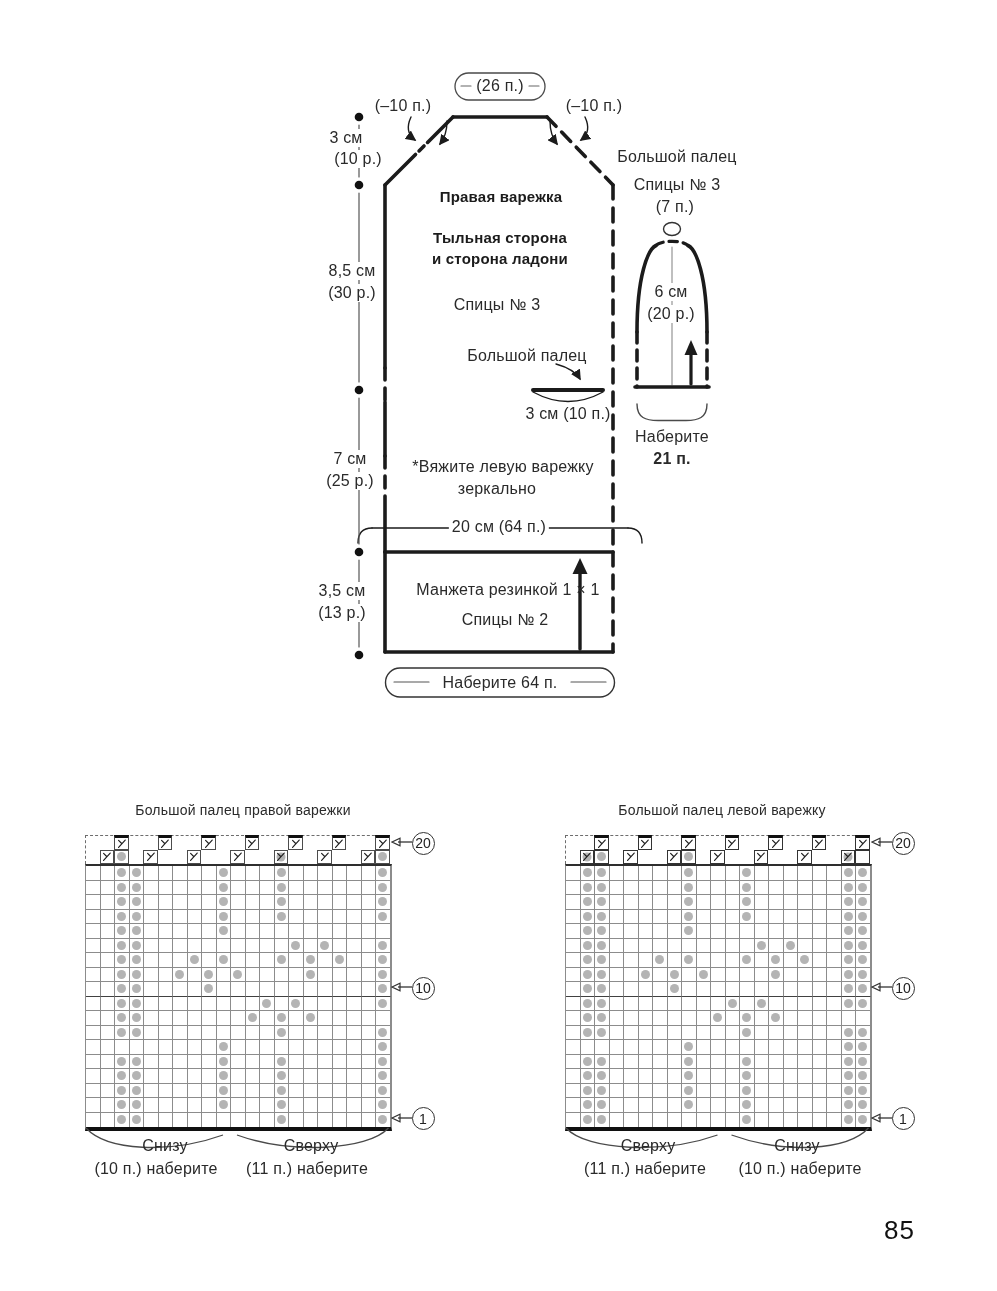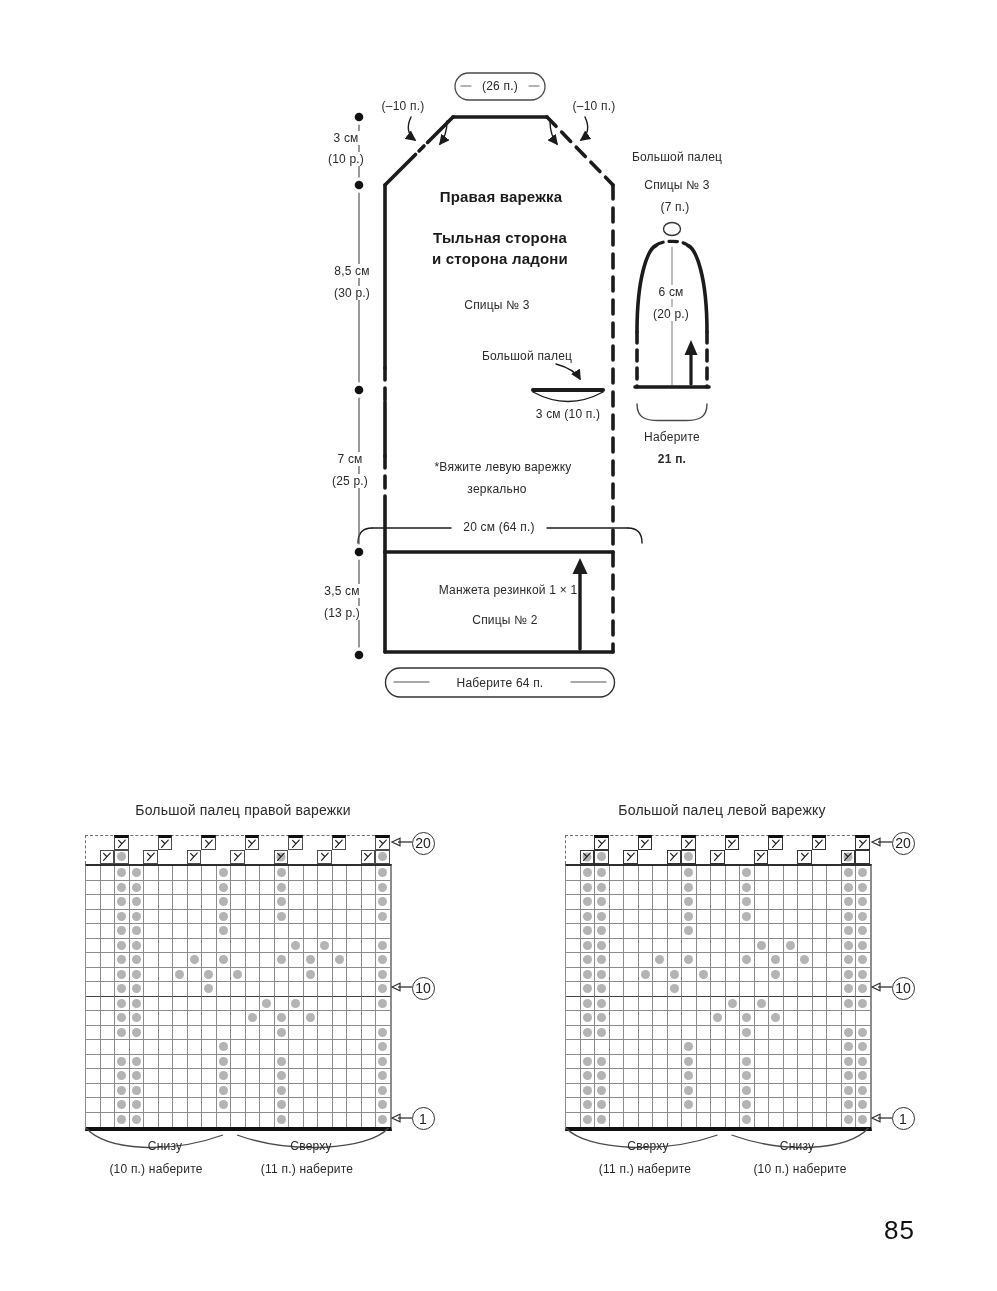--- a/index.html
+++ b/index.html
@@ -1,20 +1,20 @@
 <!DOCTYPE html>
 <html><head>
 <meta charset="utf-8">
 <style>
   html,body{margin:0;padding:0;background:#e8e8e8;}
   .page{position:relative;width:997px;height:1291px;background:#ffffff;overflow:hidden;
         font-family:"Liberation Sans",sans-serif;color:#1c1c1c;}
   svg{display:block;}
   .lbl{position:absolute;transform:translate(-50%,-50%);white-space:nowrap;
-       font-size:12px;color:#2a2a2a;letter-spacing:.2px;}
+       font-size:16px;color:#2a2a2a;letter-spacing:.2px;}
   .lbl.b{font-weight:bold;font-size:15px;color:#1b1b1b;}
   .lbl.bg{background:#fff;padding:0 3px;}
   .lbl.small{font-size:14px;}
   .chart{position:absolute;top:835px;width:306px;height:300px;}
   .topdash{position:absolute;left:0;top:0;width:304.5px;height:0;border-top:1.6px dashed #6d6d6d;}
   .leftdash{position:absolute;left:0;top:0;height:29px;width:0;border-left:1.6px dashed #6d6d6d;}
   .scell{position:absolute;width:14.5px;height:14.5px;box-sizing:border-box;background:#fff;
          border:1.2px solid #4c4c4c;display:flex;align-items:center;justify-content:center;}
   .scell.thick{border-width:1.8px;border-color:#333;}
   .scell.r20{border-top:3px solid #101010;}
@@ -113,21 +113,21 @@
       <polygon points="691,340 684.5,355 697.5,355" fill="#1b1b1b" stroke="none"></polygon>
       <path d="M637,404 C637,418 646,420.5 658,420.5 L686,420.5 C698,420.5 707,418 707,404" stroke="#4a4a4a" stroke-width="1.4"></path>
     </g>
   </svg>
 
   <div class="lbl" style="left:500px;top:86px;">(26 п.)</div>
   <div class="lbl" style="left:403px;top:106px;">(–10 п.)</div>
   <div class="lbl" style="left:594px;top:106px;">(–10 п.)</div>
 
   <div class="lbl bg" style="left:346px;top:138px;">3 см</div>
-  <div class="lbl bg" style="left:346px;top:159px;">(10 р.)</div>
+  <div class="lbl bg" style="left:358px;top:159px;">(10 р.)</div>
   <div class="lbl bg" style="left:352px;top:271px;">8,5 см</div>
   <div class="lbl bg" style="left:352px;top:293px;">(30 р.)</div>
   <div class="lbl bg" style="left:350px;top:459px;">7 см</div>
   <div class="lbl bg" style="left:350px;top:481px;">(25 р.)</div>
   <div class="lbl bg" style="left:342px;top:591px;">3,5 см</div>
   <div class="lbl bg" style="left:342px;top:613px;">(13 р.)</div>
 
   <div class="lbl b" style="left:501px;top:196px;">Правая варежка</div>
   <div class="lbl b" style="left:500px;top:237px;">Тыльная сторона</div>
   <div class="lbl b" style="left:500px;top:258px;text-align:center;">и сторона ладони</div>

